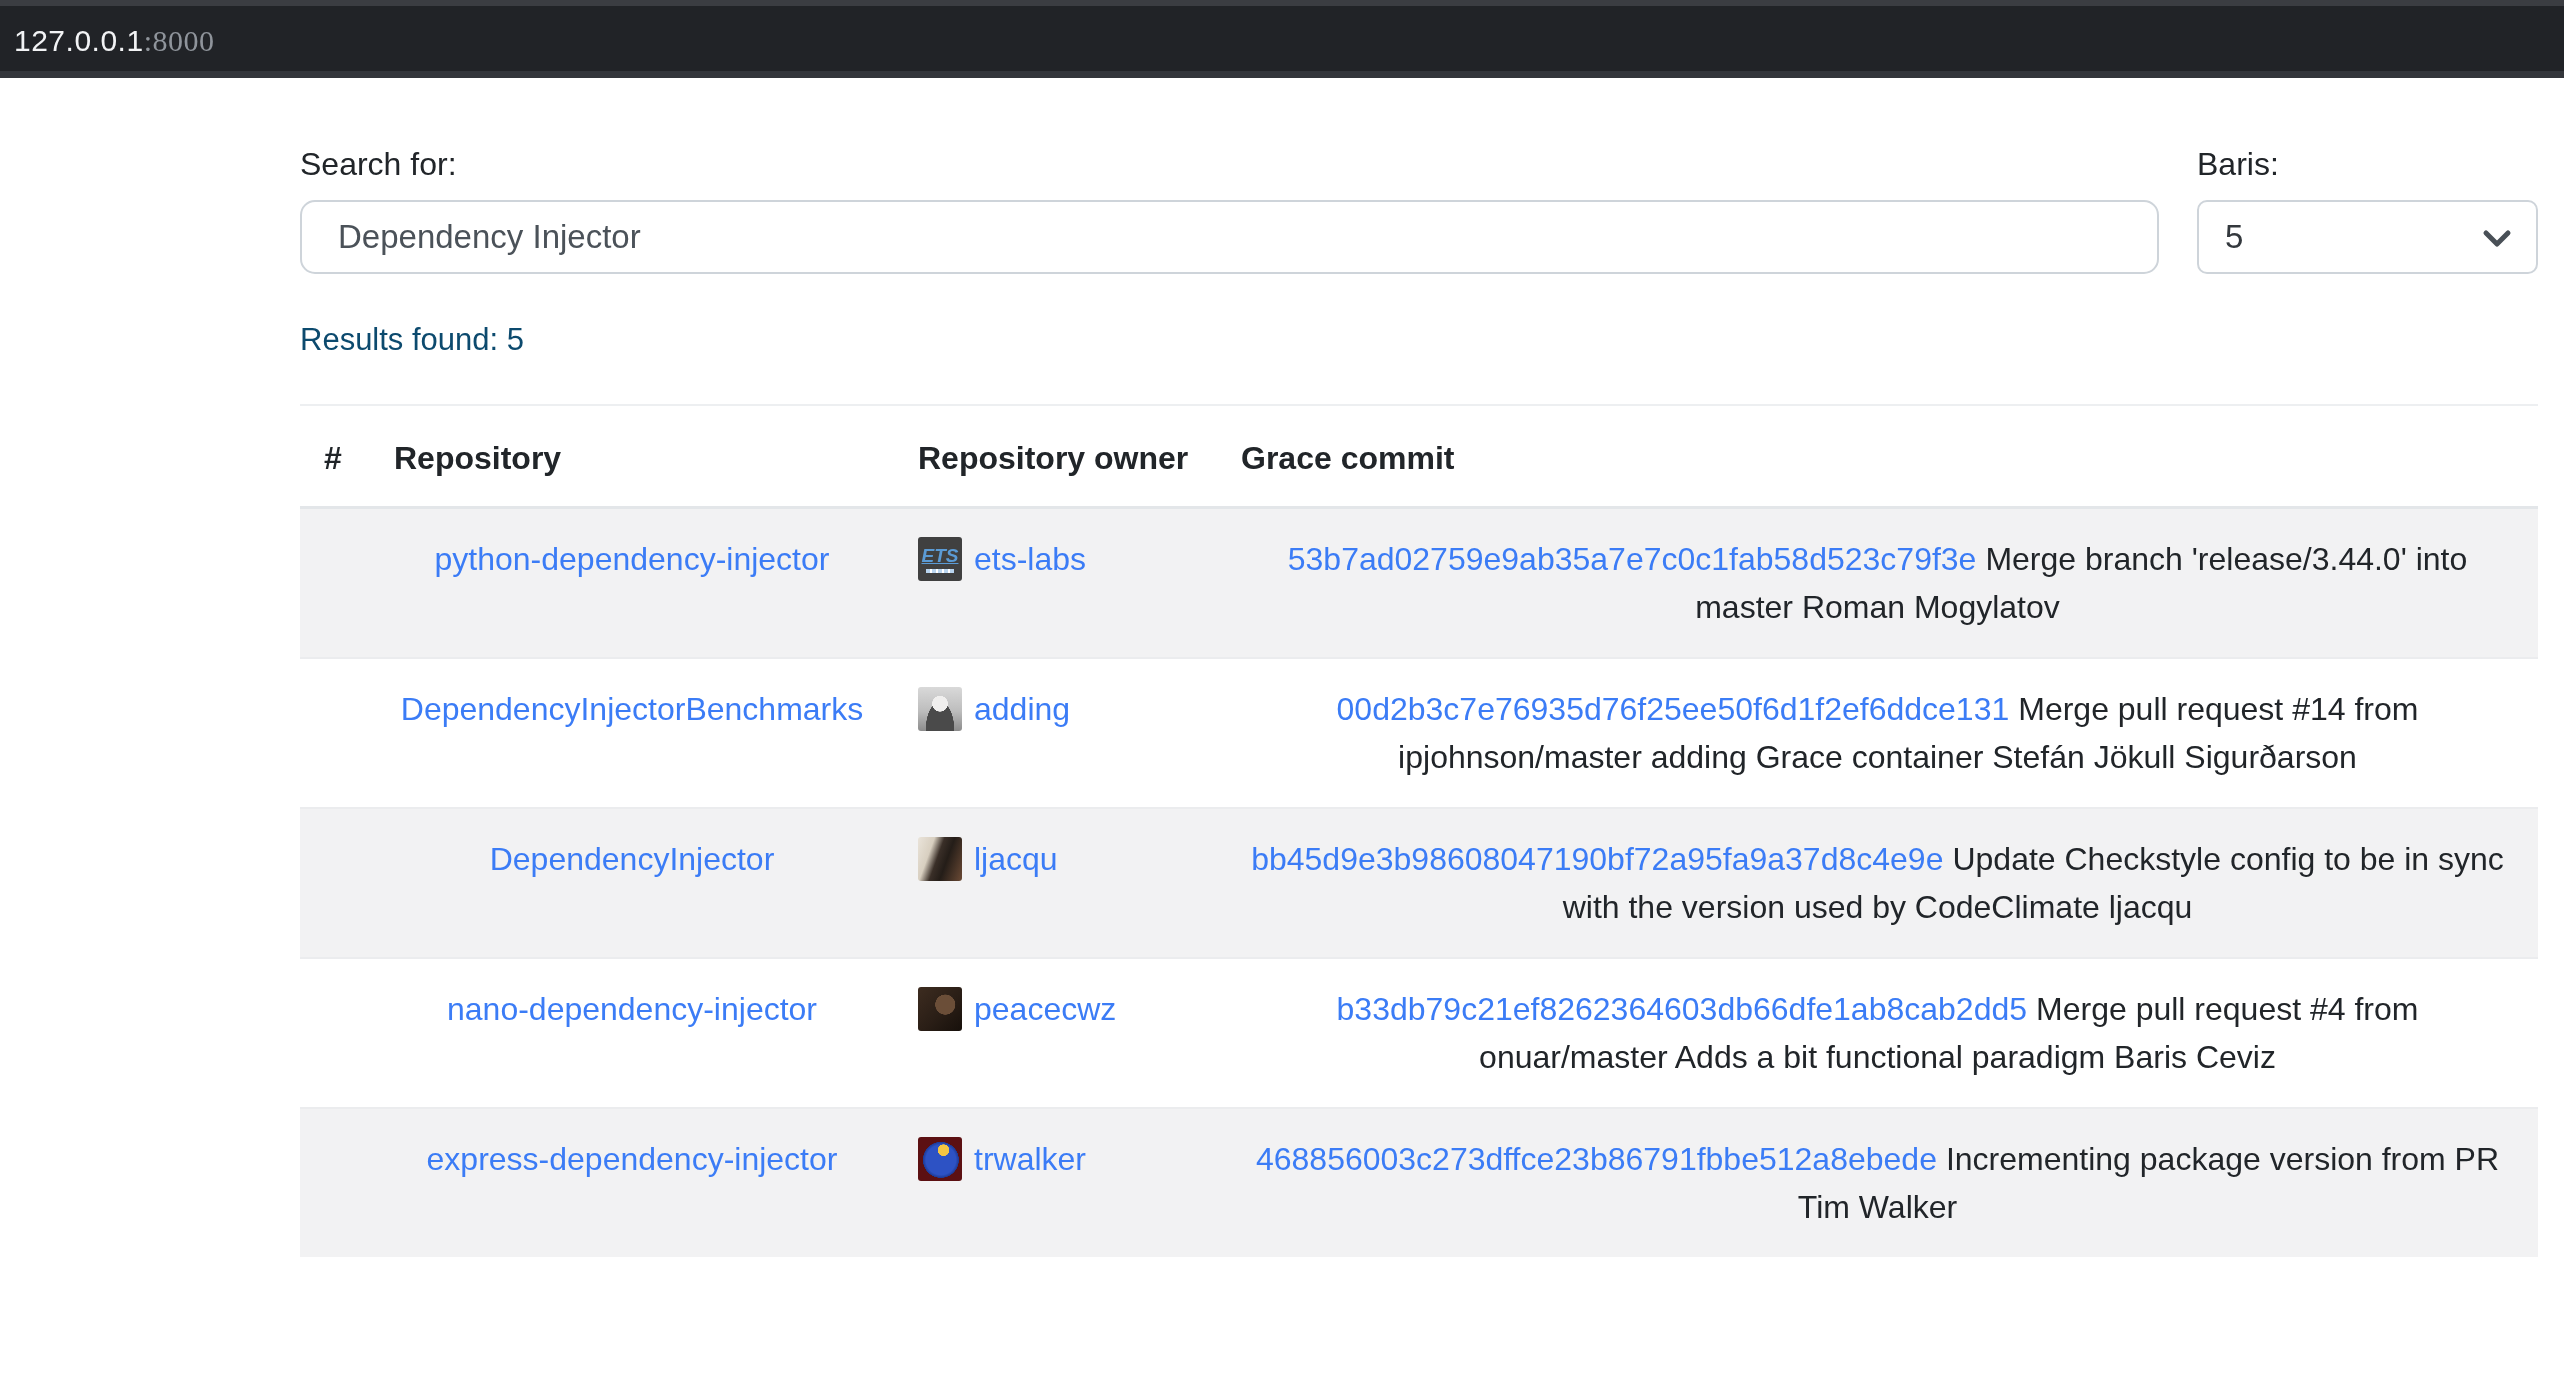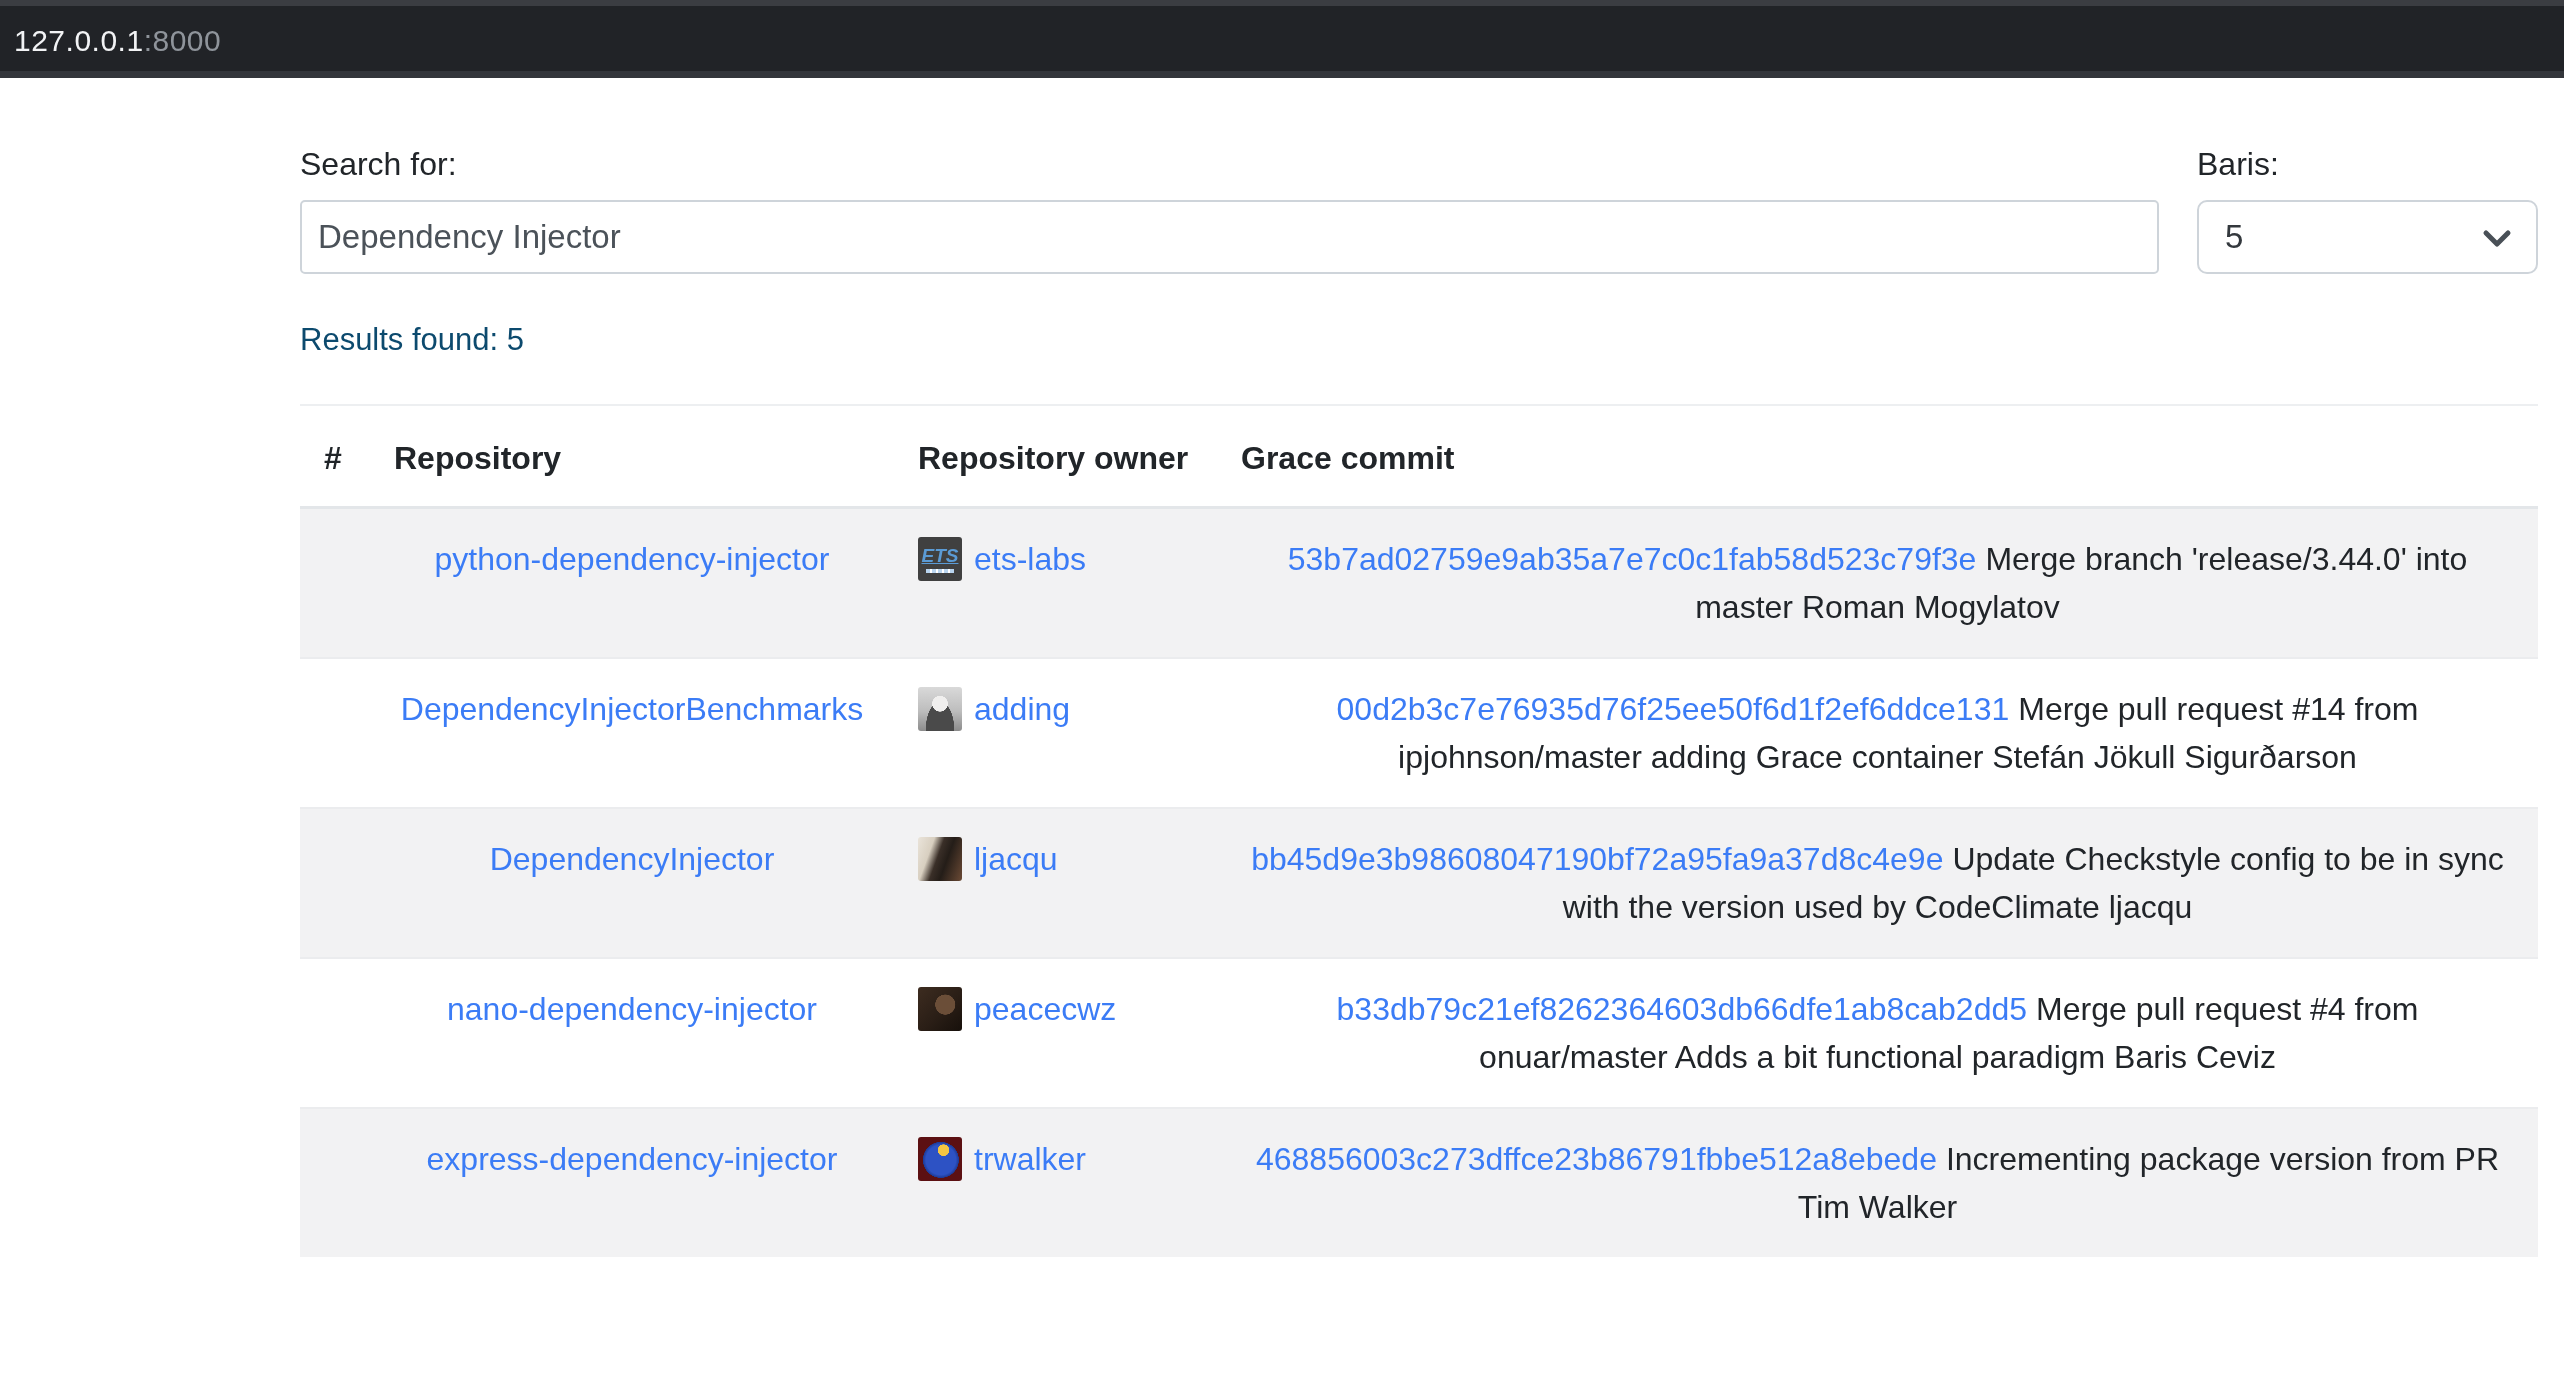--- a/index.html
+++ b/index.html
@@ -25,21 +25,21 @@
   .topbar::after {
     content: ""; position: absolute; left: 0; bottom: 0;
     width: 100%; height: 7px; background: #33363b;
   }
   .topbar .url {
     position: absolute; left: 14px; top: 24px;
     font-size: 30px; line-height: 34px;
     letter-spacing: 0.5px;
   }
   .url .host { color: #f2f3f5; }
-  .url .port { color: #8f949b; }
+  .url .port { color: #8f949b; font-family: Liberation Serif, serif; }
 
   
   .page {
     position: absolute; left: 300px; top: 78px;
     width: 2238px;
   }
   h1.title {
     margin: 34px 0 0 0;
     font-size: 82px;
     font-weight: 600;
@@ -59,22 +59,22 @@
   .field-label {
     display: block;
     font-size: 32px;
     line-height: 48px;
     margin-bottom: 12px;
     color: #212529;
   }
   .text-input {
     width: 100%; height: 74px;
     border: 2px solid #ced4da;
-    border-radius: 5px;
-    padding: 0 16px;
+    border-radius: 15px;
+    padding: 0 36px;
     font-size: 33px;
     color: #4b5259;
     font-family: "Liberation Sans", "DejaVu Sans", sans-serif;
     outline: none;
     background: #fff;
   }
   .select-box {
     width: 100%; height: 74px;
     border: 2px solid #ced4da;
     border-radius: 10px;

